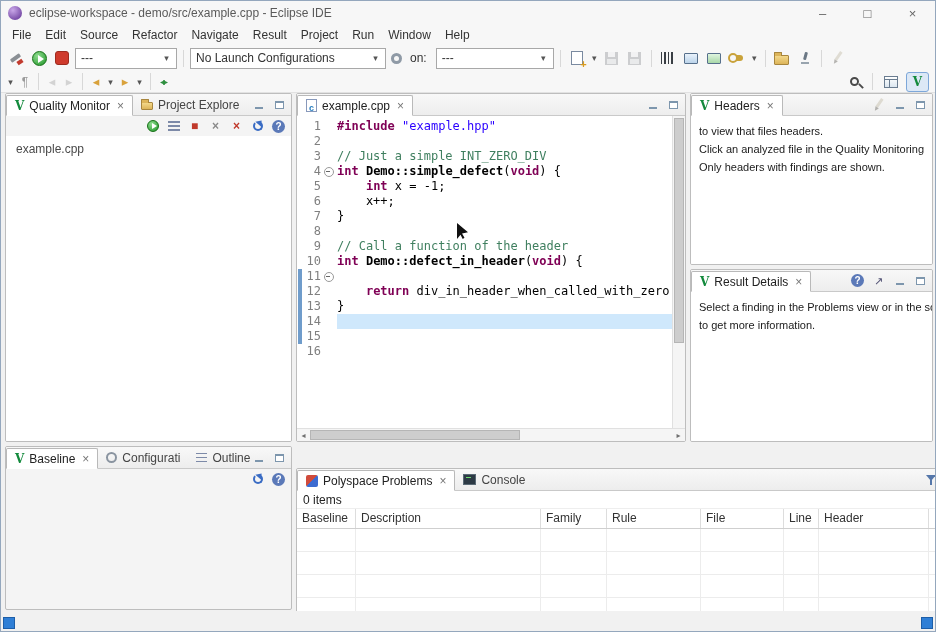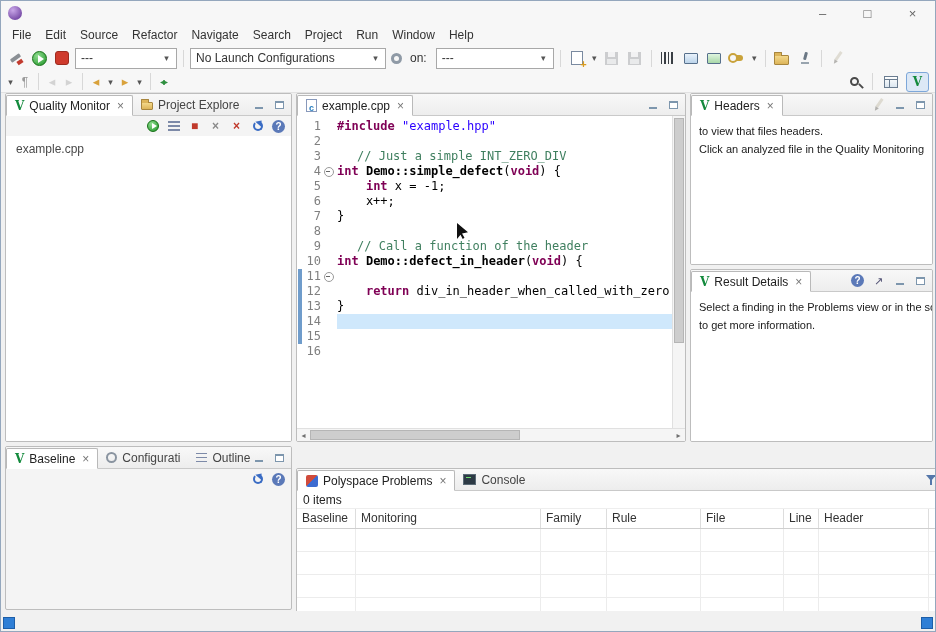--- a/index.html
+++ b/index.html
@@ -125,21 +125,21 @@
   .gutter-row.changed::before { content:''; position:absolute; left:1px; top:0; width:4px; height:15px; background:#6f9ccb; }
   .lnum { width:24px; text-align:right; color:#808080; line-height:15px; }
   .fold { width:14px; position:relative; }
   .fold.has-fold::before { content:''; position:absolute; left:3px; top:3px; width:8px; height:8px; border:1px solid #9a9a9a; border-radius:50%; background:#fff; }
   .fold.has-fold::after { content:''; position:absolute; left:5px; top:7px; width:4px; height:1px; background:#666; }
   .editor-code { flex:1; padding-top:3px; overflow:hidden; font-family:"DejaVu Sans Mono",monospace; font-size:12px; }
   .code-line { height:15px; line-height:15px; white-space:pre; }
   .code-line.current { background:#cfe8fc; }
   .tk-k { color:#7f0055; font-weight:bold; }
   .tk-s { color:#2a00ff; }
-  .tk-c { color:#3f7f5f;margin-left:20px; }
+  .tk-c { color:#3f7f5f; }
   .tk-f { color:#000; font-weight:bold;margin-top:16px; }
   .tk-p { color:#000; }
 
   .vscroll { width:13px; flex:0 0 auto; background:#f5f5f5; border-left:1px solid #e0e0e0; position:relative; }
   .vscroll .thumb { position:absolute; left:1px; right:1px; top:2px; height:72%; background:#cdcdcd; border:1px solid #b5b5b5; }
   .hscroll { height:13px; flex:0 0 auto; background:#f5f5f5; border-top:1px solid #e0e0e0; display:flex; }
   .sc-arrow { width:13px; display:flex; align-items:center; justify-content:center; color:#707070; font-size:8px; }
   .sc-track { flex:1; position:relative; }
   .sc-thumb { position:absolute; top:1px; bottom:1px; left:0; background:#cdcdcd; border:1px solid #b5b5b5; }
 
@@ -168,34 +168,35 @@
   #baseline-panel  { left:4px;   top:445px; width:287px; height:164px; }
   #problems-panel  { left:295px; top:467px; width:752px; height:164px; }
 </style>
 </head>
 <body>
 
 <div class="window">
 
   <div class="titlebar">
     <span class="app-icon"></span>
+    <span class="title-text">eclipse-workspace - demo/src/example.cpp - Eclipse IDE</span>
     <span class="win-controls">
       <span class="win-btn">–</span>
       <span class="win-btn">□</span>
       <span class="win-btn">×</span>
     </span>
   </div>
 
   <div class="menubar">
       <div class="menu-item">File</div>
       <div class="menu-item">Edit</div>
       <div class="menu-item">Source</div>
       <div class="menu-item">Refactor</div>
       <div class="menu-item">Navigate</div>
-      <div class="menu-item">Search</div>
+      <div class="menu-item">Result</div>
       <div class="menu-item">Project</div>
       <div class="menu-item">Run</div>
       <div class="menu-item">Window</div>
       <div class="menu-item">Help</div>
     </div>
 
   <div class="toolbar-main">
     <span class="tb-icon">
         <span class="wrench"></span>
       </span>
@@ -479,20 +480,21 @@
           </span>
         <span class="pb">
             <span class="g-max"></span>
           </span>
       </div>
     </div>
     <div class="panel-content">
       <div class="hint-text">
           <div class="hint-line">to view that files headers.</div>
           <div class="hint-line">Click an analyzed file in the Quality Monitoring</div>
+          <div class="hint-line">Only headers with findings are shown.</div>
         </div>
     </div>
   </div>
 
   <div class="panel" id="result-panel">
     <div class="tabbar">
       <div class="tab active">
         <span class="v-icon">V</span>
         <span>Result Details</span>
         <span class="tab-close">×</span>
@@ -583,21 +585,21 @@
           </span>
         <span class="pb">
             <span class="g-max"></span>
           </span>
       </div>
     </div>
     <div class="items-count">0 items</div>
     <div class="ptable">
       <div class="thead">
           <div class="th" style="width: 59px;">Baseline</div>
-          <div class="th" style="width: 185px;">Monitoring</div>
+          <div class="th" style="width: 185px;">Description</div>
           <div class="th" style="width: 66px;">Family</div>
           <div class="th" style="width: 94px;">Rule</div>
           <div class="th" style="width: 83px;">File</div>
           <div class="th" style="width: 35px;">Line</div>
           <div class="th" style="width: 110px;">Header</div>
         </div>
       <div class="tbody">
           <div class="tr">
             <div class="td" style="width: 59px;"></div>
             <div class="td" style="width: 185px;"></div>

